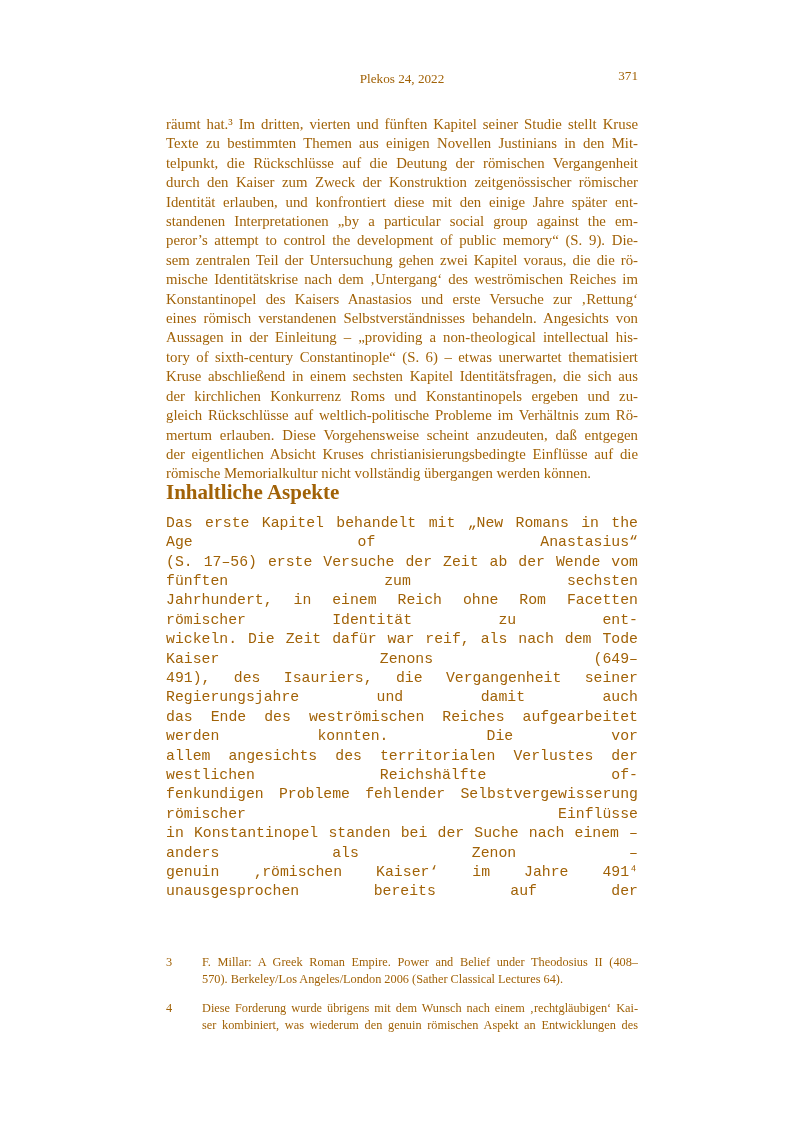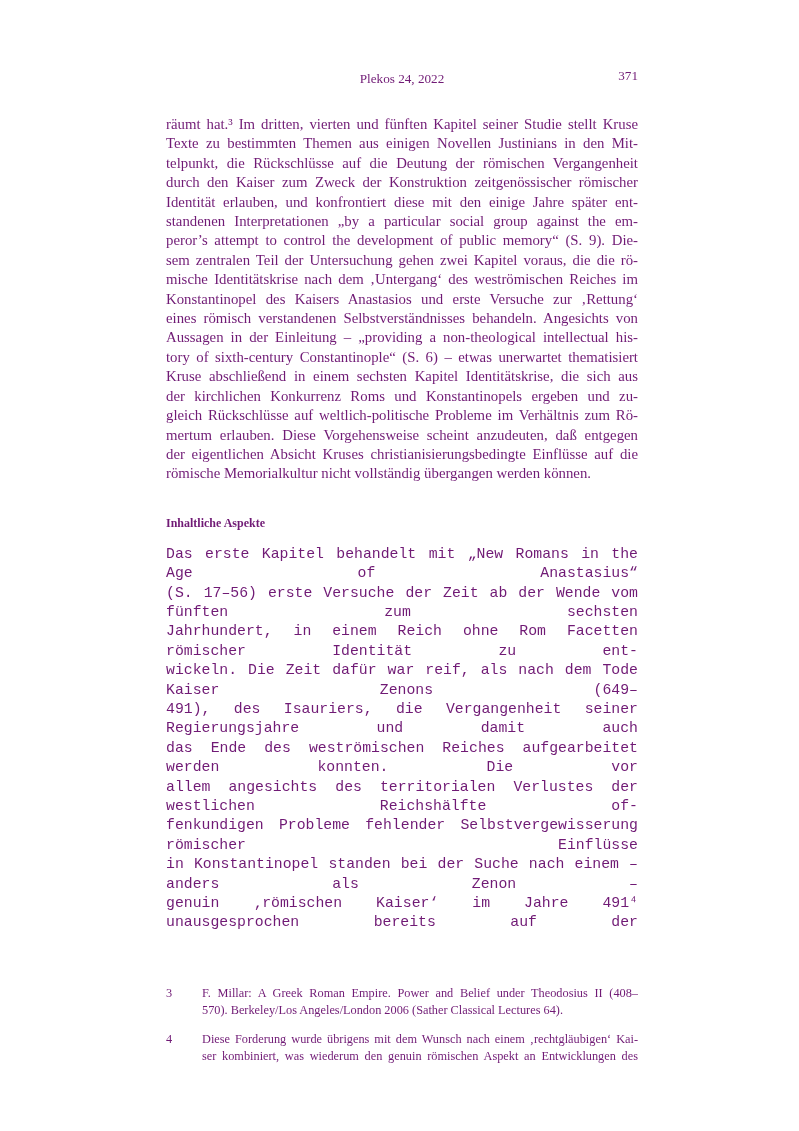--- a/index.html
+++ b/index.html
@@ -3,21 +3,21 @@
 <meta charset="utf-8">
 <style>
   html, body { margin: 0; padding: 0; background: #ffffff; }
   .page {
     position: relative;
     width: 799px;
     height: 1131px;
     background: #ffffff;
     overflow: hidden;
     font-family: "Liberation Serif", "DejaVu Serif", serif;
-    color: #701a75;
+    color: #a16207;
   }
   .content {
     position: absolute;
     left: 166px;
     top: 0;
     width: 472px;
   }
   .running-header {
     position: relative;
     margin-top: 70px;
@@ -38,23 +38,22 @@
   }
   .para-1 { margin-top: 28px; }
   .para-2 { margin-top: 13px; font-family: Liberation Mono, monospace; }
   .line {
     text-align: justify;
     text-align-last: justify;
     overflow: hidden;
   }
   .line.last-short { text-align-last: left; }
   .section-heading {
-    margin-top: 31px;
     height: 17px;
-    font-size: 12px;
+    font-size: 21px;
     line-height: 17px;
     font-weight: bold;
   }
   .footnotes { margin-top: 52px; }
   .footnote {
     display: flex;
     font-size: 12.3px;
     line-height: 17.5px;
   }
   .footnote + .footnote { margin-top: 11px; }
@@ -79,21 +78,21 @@
         <div class="line" style="">durch den Kaiser zum Zweck der Konstruktion zeitgenössischer römischer</div>
         <div class="line" style="">Identität erlauben, und konfrontiert diese mit den einige Jahre später ent-</div>
         <div class="line" style="">standenen Interpretationen „by a particular social group against the em-</div>
         <div class="line" style="">peror’s attempt to control the development of public memory“ (S. 9). Die-</div>
         <div class="line" style="">sem zentralen Teil der Untersuchung gehen zwei Kapitel voraus, die die rö-</div>
         <div class="line" style="">mische Identitätskrise nach dem ‚Untergang‘ des weströmischen Reiches im</div>
         <div class="line" style="">Konstantinopel des Kaisers Anastasios und erste Versuche zur ‚Rettung‘</div>
         <div class="line" style="">eines römisch verstandenen Selbstverständnisses behandeln. Angesichts von</div>
         <div class="line" style="">Aussagen in der Einleitung – „providing a non-theological intellectual his-</div>
         <div class="line" style="">tory of sixth-century Constantinople“ (S. 6) – etwas unerwartet thematisiert</div>
-        <div class="line" style="">Kruse abschließend in einem sechsten Kapitel Identitätskrise, die sich aus</div>
+        <div class="line" style="">Kruse abschließend in einem sechsten Kapitel Identitätsfragen, die sich aus</div>
         <div class="line" style="">der kirchlichen Konkurrenz Roms und Konstantinopels ergeben und zu-</div>
         <div class="line" style="">gleich Rückschlüsse auf weltlich-politische Probleme im Verhältnis zum Rö-</div>
         <div class="line" style="">mertum erlauben. Diese Vorgehensweise scheint anzudeuten, daß entgegen</div>
         <div class="line" style="">der eigentlichen Absicht Kruses christianisierungsbedingte Einflüsse auf die</div>
         <div class="line last-short" style="">römische Memorialkultur nicht vollständig übergangen werden können.</div>
       </div>
 
     <div class="section-heading">Inhaltliche Aspekte</div>
 
     <div class="para para-2">

